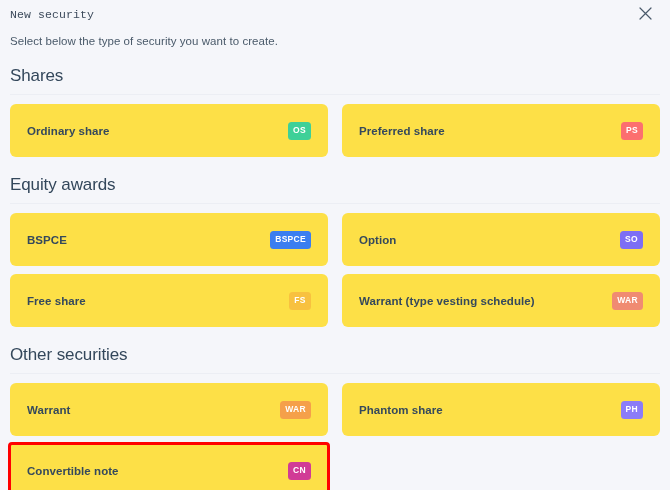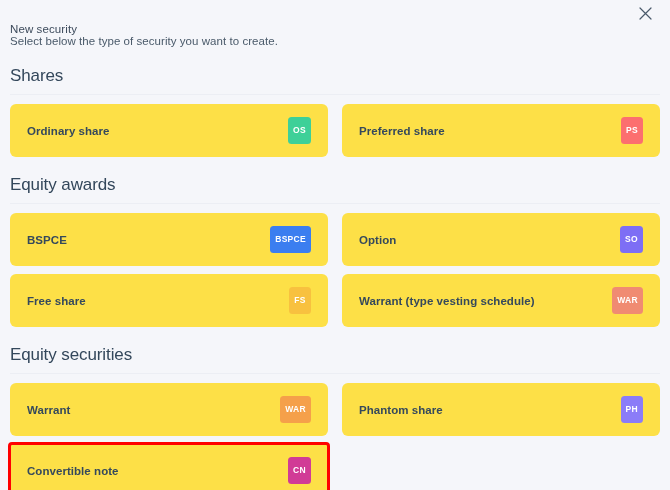--- a/index.html
+++ b/index.html
@@ -22,21 +22,22 @@
     width: 670px;
     height: 490px;
     background: #f5f6fa;
     padding: 0 10px;
   }
 
   
   .titlebar {
     position: relative;
     height: 22px;
-    padding-top: 22px;
+    padding-top: 8px;
+    font-family: Liberation Mono, monospace;
   }
   .dialog-title {
     font-size: 11.5px;
     font-weight: 400;
     color: #3d4b5c;
     letter-spacing: .1px;
     line-height: 14px;
   }
   .close-btn {
     position: absolute;
@@ -111,21 +112,21 @@
     color: #35495c;
     letter-spacing: .05px;
     white-space: nowrap;
   }
 
   .badge {
     display: inline-flex;
     align-items: center;
     justify-content: center;
     min-width: 22px;
-    height: 27px;
+    height: 18px;
     padding: 0 5px;
     border-radius: 3.5px;
     color: #ffffff;
     font-size: 8.5px;
     font-weight: 700;
     letter-spacing: .3px;
     line-height: 1;
   }
 </style>
 </head>
@@ -175,21 +176,21 @@
             <span class="card-label">Free share</span>
             <span class="badge" style="background: rgb(248, 193, 63);">FS</span>
           </div>
           <div class="card">
             <span class="card-label">Warrant (type vesting schedule)</span>
             <span class="badge" style="background: rgb(240, 139, 114);">WAR</span>
           </div>
         </div>
       </div>
       <div class="section">
-        <div class="section-heading">Equity securities</div>
+        <div class="section-heading">Other securities</div>
         <div class="section-rule"></div>
         <div class="card-grid">
           <div class="card">
             <span class="card-label">Warrant</span>
             <span class="badge" style="background: rgb(245, 160, 74);">WAR</span>
           </div>
           <div class="card">
             <span class="card-label">Phantom share</span>
             <span class="badge" style="background: rgb(139, 124, 248);">PH</span>
           </div>

